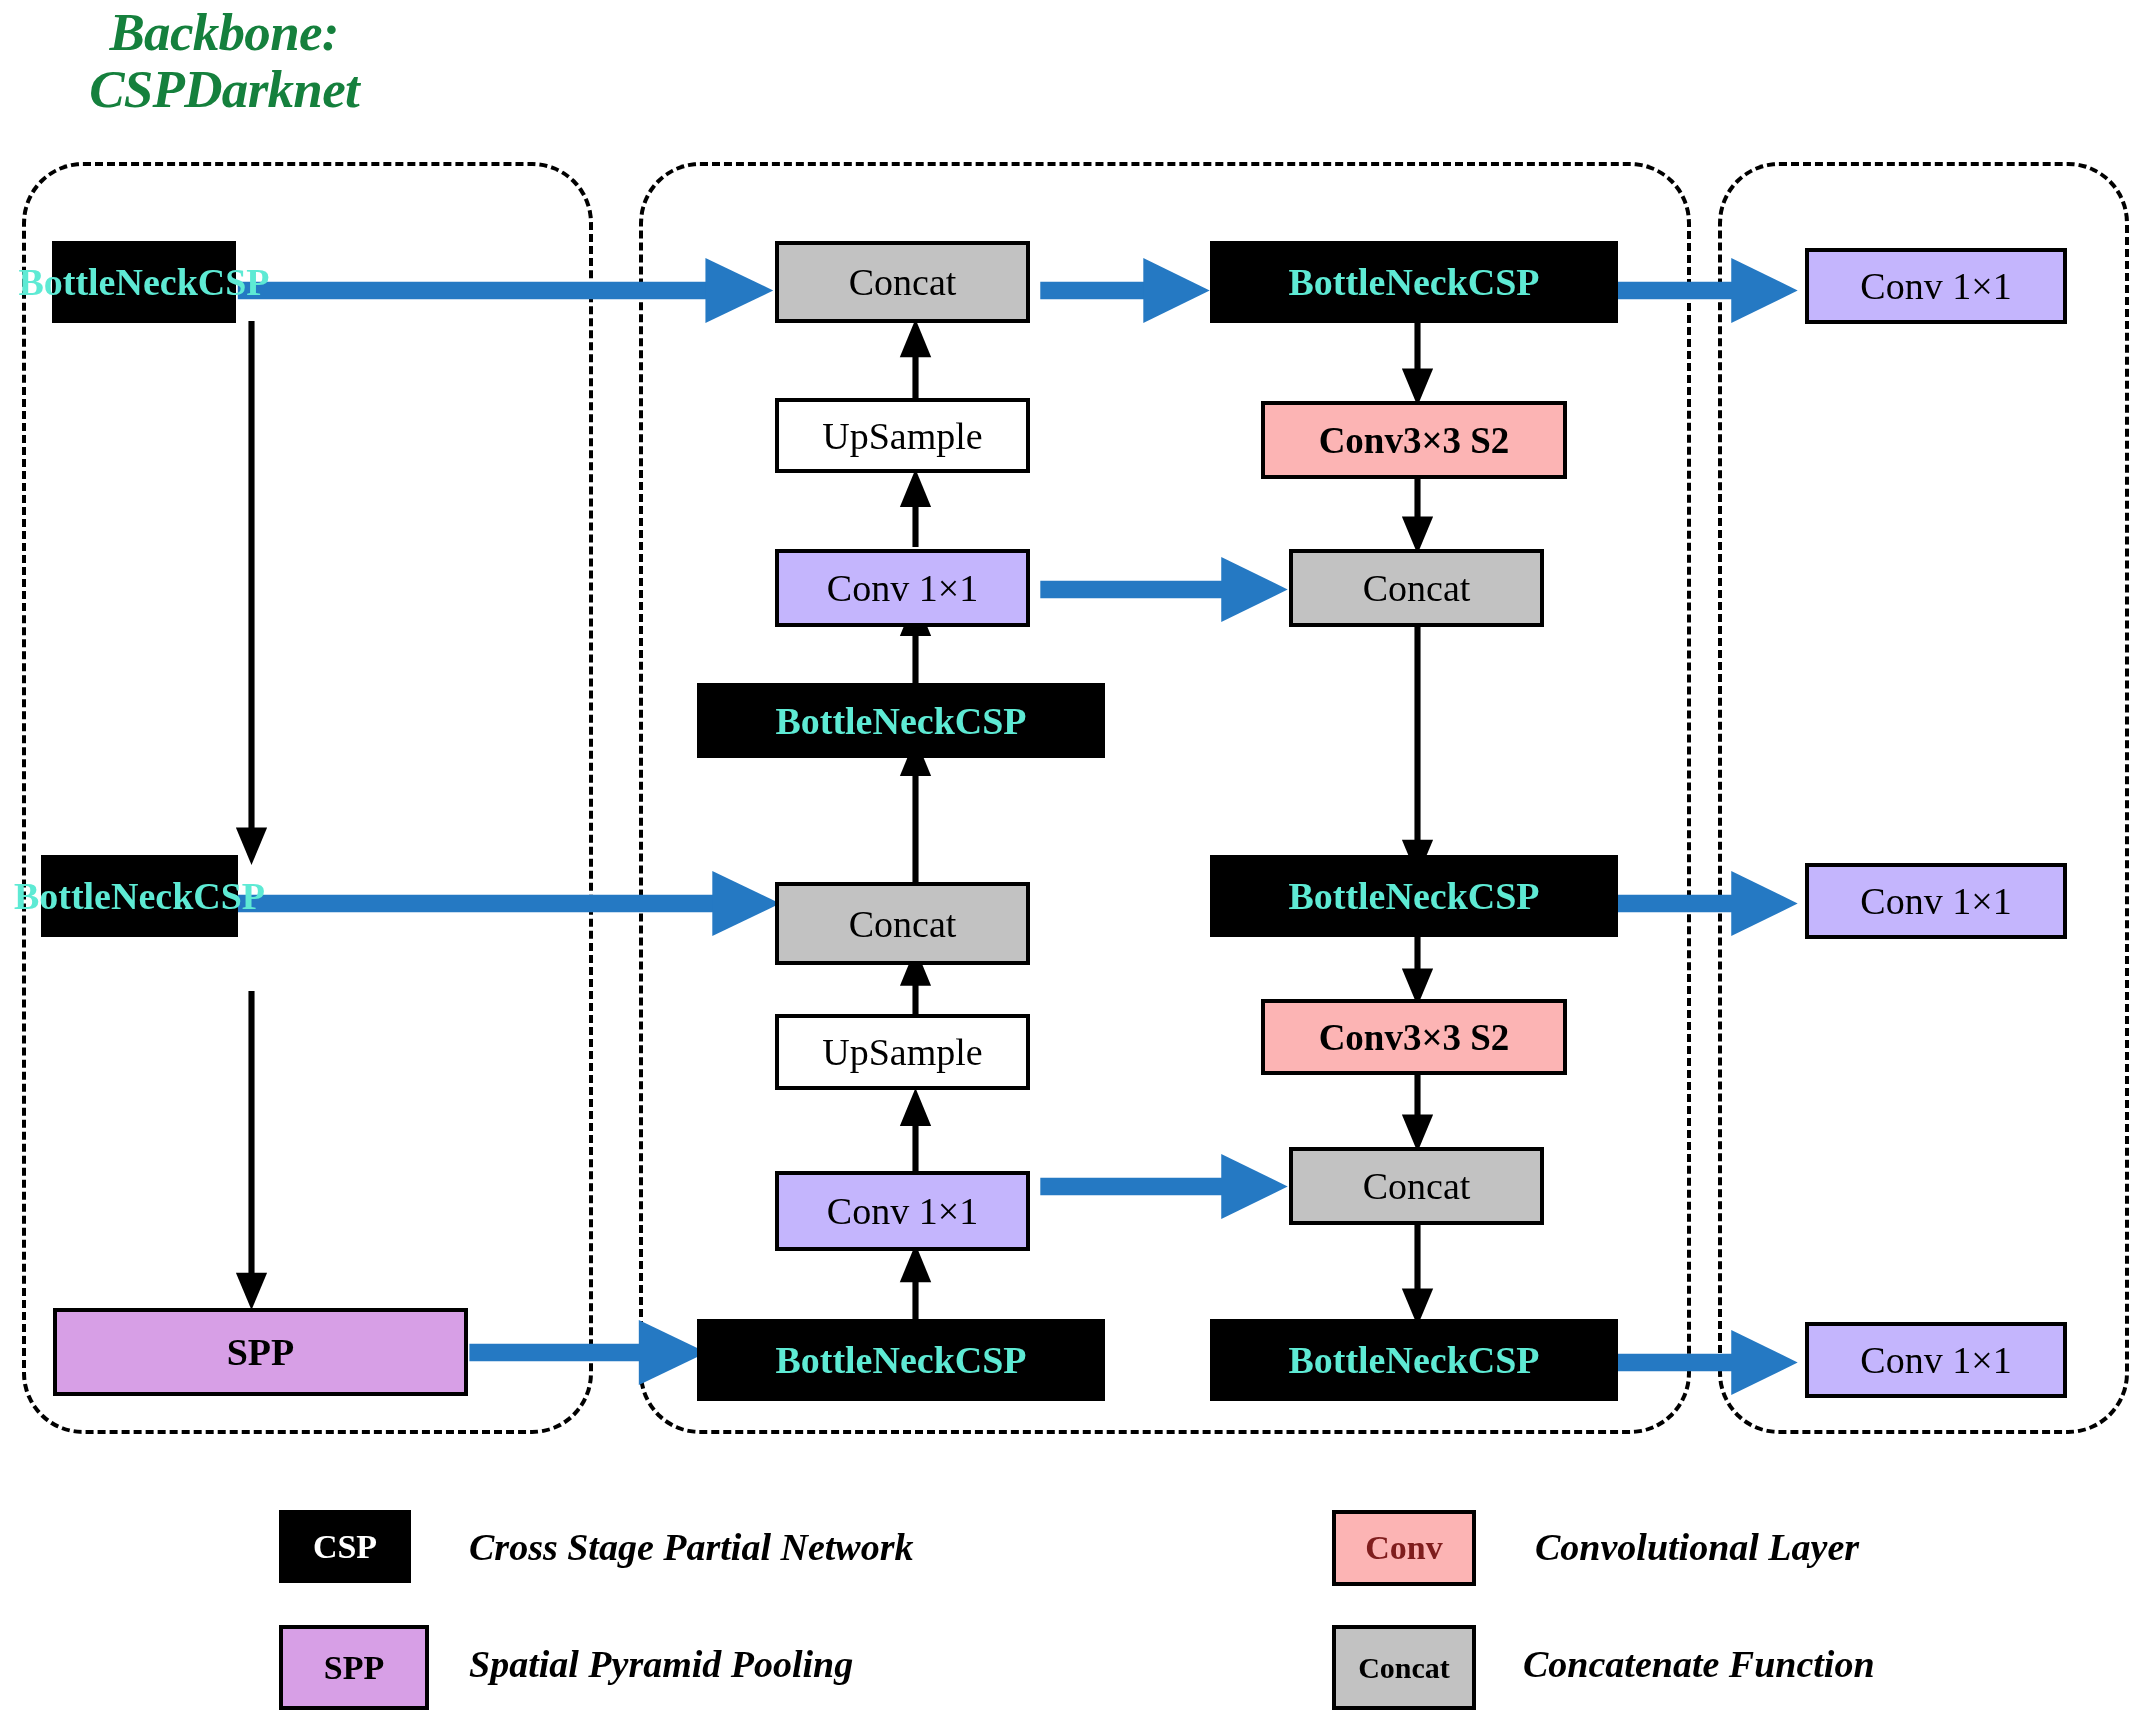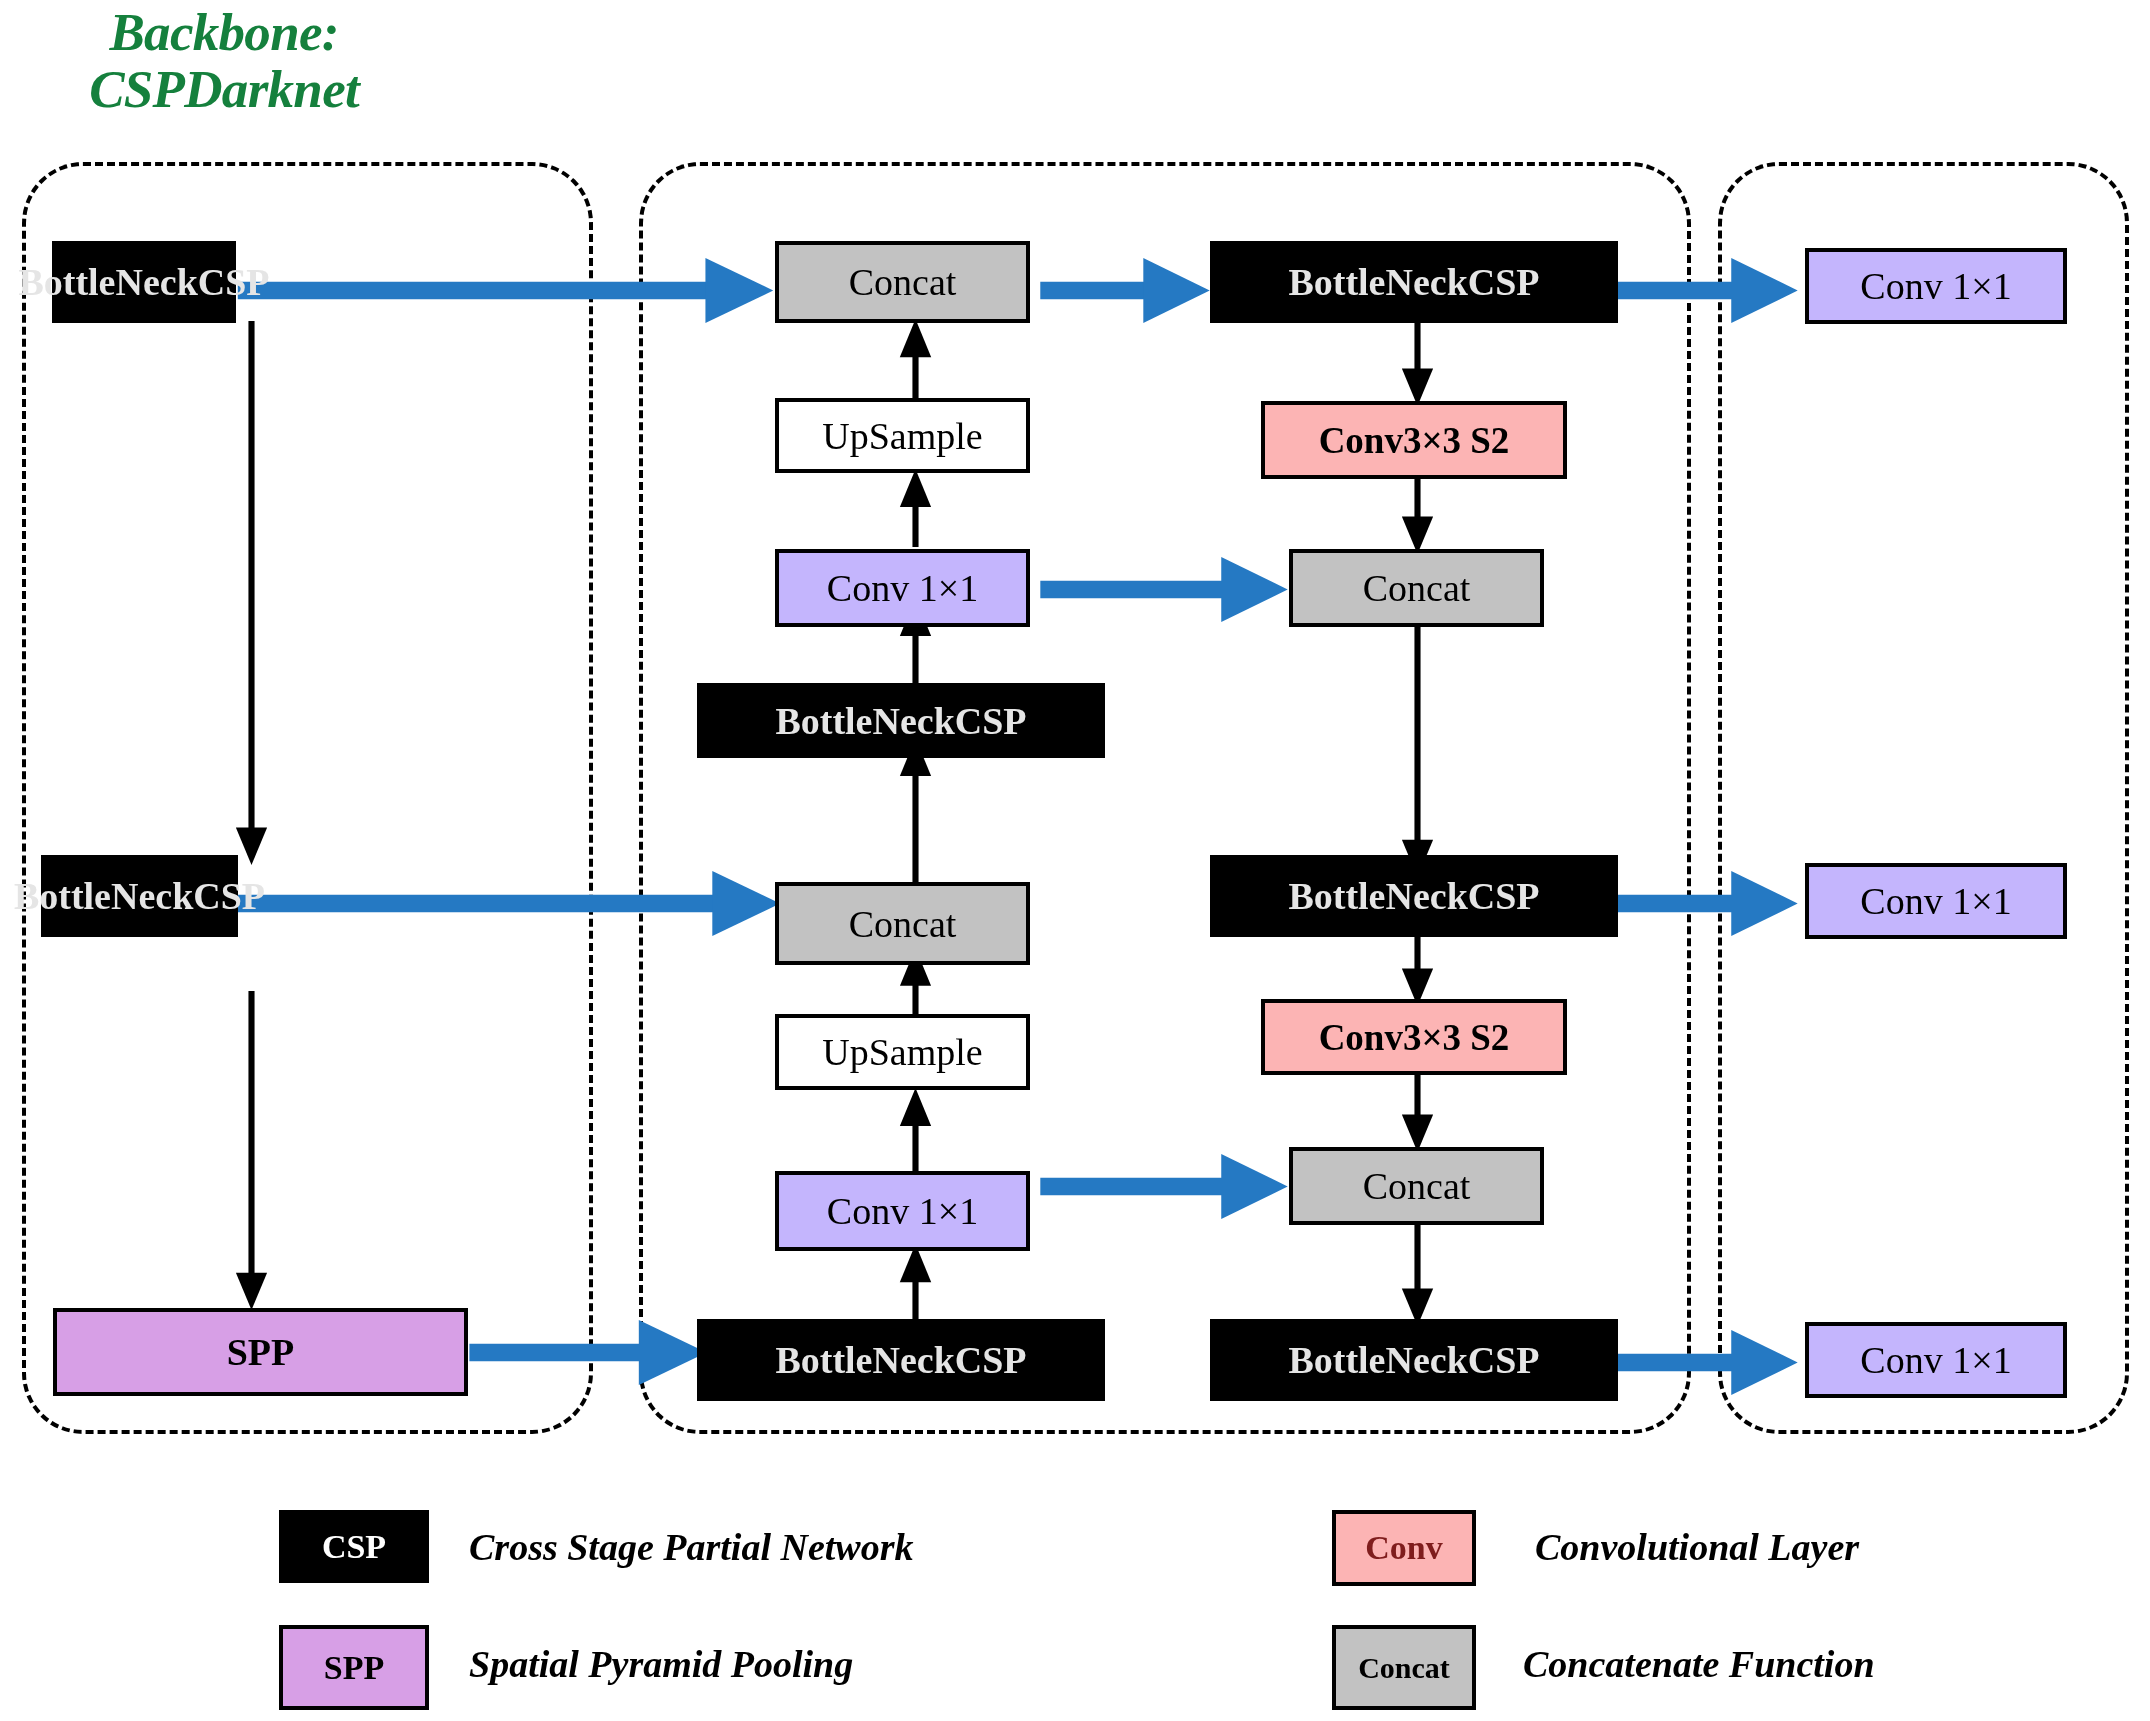--- a/index.html
+++ b/index.html
@@ -23,21 +23,21 @@
   }
 
   
   .node{
     position:absolute;box-sizing:border-box;
     display:flex;align-items:center;justify-content:center;
     font-family:"Liberation Serif","DejaVu Serif",serif;
     color:#000;text-align:center;line-height:1;
     white-space:nowrap;
   }
-  .node.csp{background:#000000;border:0;color:#e5e5e5;font-weight:bold;font-size:38px;}
+  .node.csp{background:#000000;border:0;color:#5eead4;font-weight:bold;font-size:38px;}
   .node.spp{background:#d79fe6;border:4.1px solid #000;font-weight:bold;font-size:38px;}
   .node.conv{background:#c4b5fd;border:4.1px solid #000;font-weight:normal;font-size:38px;}
   .node.convb{background:#fcb4b4;border:4.1px solid #000;font-weight:bold;font-size:37px;}
   .node.concat{background:#c2c2c2;border:4.1px solid #000;font-weight:normal;font-size:38px;}
   .node.upsample{background:#ffffff;border:4.1px solid #000;font-weight:normal;font-size:38px;}
 
   
   .arrow{position:absolute;}
   .arrow svg{display:block;overflow:visible;}
 
@@ -250,21 +250,21 @@
   <div class="node concat" style="left:1289px;top:549px;width:255px;height:78px;">Concat</div>
   <div class="node csp" style="left:1210px;top:855px;width:408px;height:82px;">BottleNeckCSP</div>
   <div class="node convb" style="left:1261px;top:999px;width:306px;height:76px;">Conv3×3 S2</div>
   <div class="node concat" style="left:1289px;top:1147px;width:255px;height:78px;">Concat</div>
   <div class="node csp" style="left:1210px;top:1319px;width:408px;height:82px;">BottleNeckCSP</div>
 
   <div class="node conv" style="left:1805px;top:248px;width:262px;height:76px;">Conv 1×1</div>
   <div class="node conv" style="left:1805px;top:863px;width:262px;height:76px;">Conv 1×1</div>
   <div class="node conv" style="left:1805px;top:1322px;width:262px;height:76px;">Conv 1×1</div>
 
-  <div class="lg-swatch black" style="left:279px;top:1510px;width:150px;height:73px;">CSP</div>
+  <div class="lg-swatch black" style="left:279px;top:1510px;width:132px;height:73px;">CSP</div>
   <div class="lg-text" style="left:469px;top:1528px;">Cross Stage Partial Network</div>
 
   <div class="lg-swatch purple" style="left:279px;top:1625px;width:150px;height:85px;">SPP</div>
   <div class="lg-text" style="left:469px;top:1645px;">Spatial Pyramid Pooling</div>
 
   <div class="lg-swatch pink" style="left:1332px;top:1510px;width:144px;height:76px;">Conv</div>
   <div class="lg-text" style="left:1523px;top:1528px;margin-left:12px;">Convolutional Layer</div>
 
   <div class="lg-swatch gray" style="left:1332px;top:1625px;width:144px;height:85px;">Concat</div>
   <div class="lg-text" style="left:1523px;top:1645px;">Concatenate Function</div>

